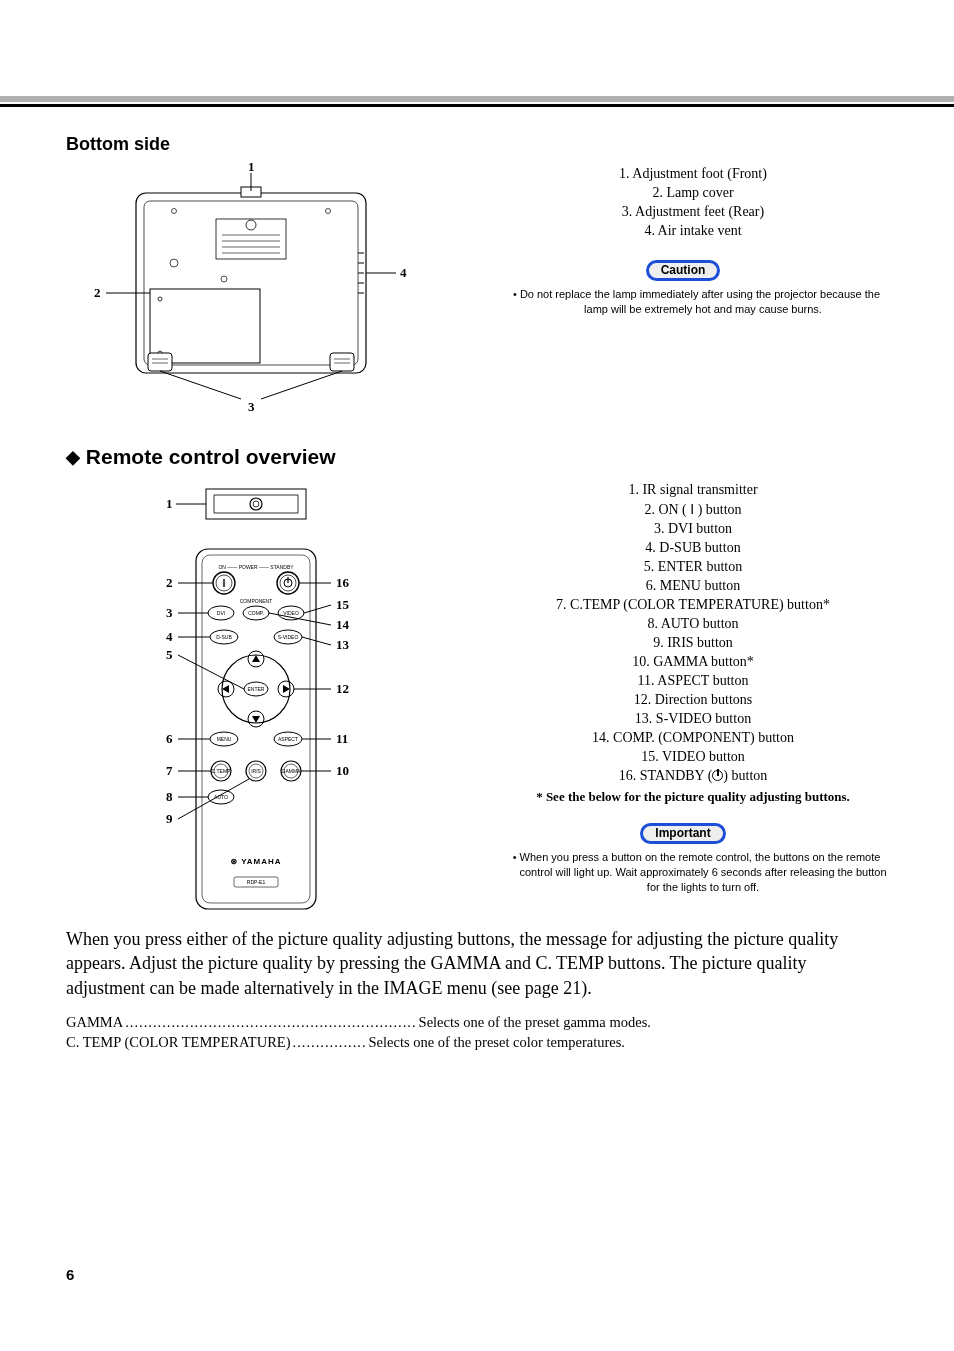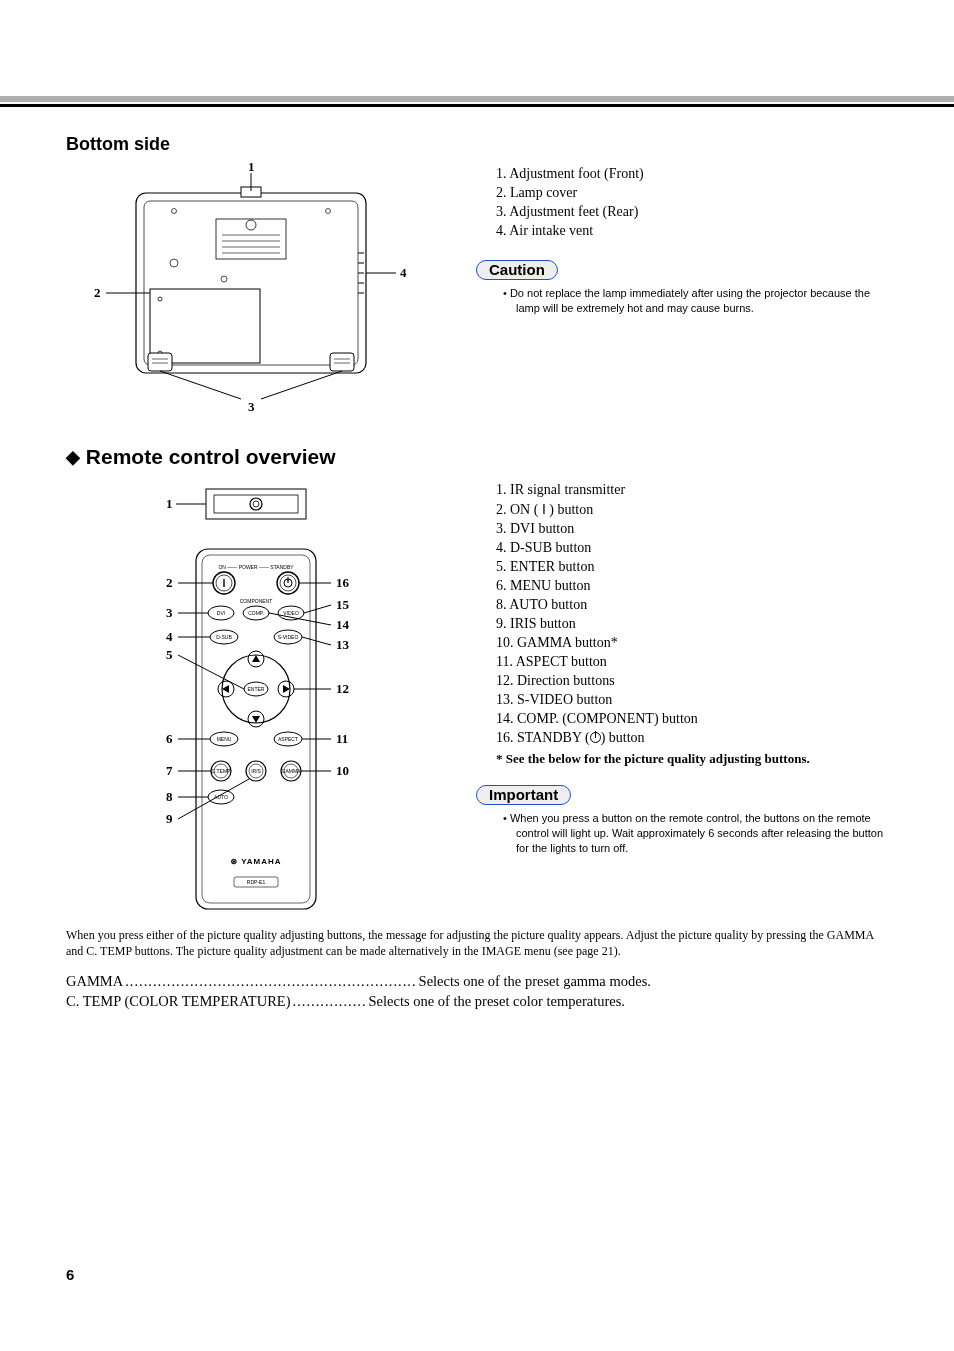--- a/index.html
+++ b/index.html
@@ -42,51 +42,51 @@
     display: inline-block;
     font-size: 18px;
     margin-right: 6px;
     vertical-align: 1px;
   }
   .two-col {
     display: flex;
     gap: 20px;
   }
   .left-col { width: 390px; flex-shrink: 0; }
-  .right-col { flex: 1; font-size: 14px; }
+  .right-col { flex: 1; font-size: 14px; text-align: center; }
   .right-col ol { list-style: none; padding-left: 20px; }
   .right-col ol li { margin: 3px 0; }
   .callout-tag {
     display: inline-block;
-    border: 1px solid #1d4ed8;
+    border: 3px solid #1d4ed8;
     border-radius: 11px;
     padding: 0 12px 1px 12px;
     font-family: Arial, Helvetica, sans-serif;
     font-weight: bold;
-    font-size: 15px;
+    font-size: 12px;
     background: #eee;
     margin-top: 18px;
     margin-bottom: 6px;
   }
   .bullet-block {
     font-family: Arial, Helvetica, sans-serif;
     font-size: 11px;
     line-height: 1.35;
     padding-left: 40px;
     text-indent: -13px;
   }
   .bullet-block::before { content: "•  "; }
   .footnote {
     font-size: 13px;
     padding-left: 20px;
     margin-top: 5px;
     font-weight: bold;
   }
   .body-text {
-    font-size: 12px;
+    font-size: 18px;
     line-height: 1.35;
     margin-top: 4px;
   }
   .def-table {
     margin-top: 14px;
     font-size: 14.5px;
   }
   .def-row { display: flex; margin-bottom: 3px; }
   .def-term { white-space: nowrap; }
   .def-dots {
@@ -309,27 +309,29 @@
       </svg>
     </div>
     <div class="right-col">
       <ol>
         <li>1.   IR signal transmitter</li>
         <li><span>2.   ON ( <span class="on-icon">I</span> ) button</span></li>
         <li>3.   DVI button</li>
         <li>4.   D-SUB button</li>
         <li>5.   ENTER button</li>
         <li>6.   MENU button</li>
+        <li>7.   C.TEMP (COLOR TEMPERATURE) button*</li>
         <li>8.   AUTO button</li>
         <li>9.   IRIS button</li>
         <li>10. GAMMA button*</li>
         <li>11. ASPECT button</li>
         <li>12. Direction buttons</li>
         <li>13. S-VIDEO button</li>
         <li>14. COMP. (COMPONENT) button</li>
+        <li>15. VIDEO button</li>
         <li>16. STANDBY (<span class="power-icon"></span>) button</li>
       </ol>
       <div class="footnote">* See the below for the picture quality adjusting buttons.</div>
       <div class="callout-tag">Important</div>
       <div class="bullet-block">When you press a button on the remote control, the buttons on the remote control will light up. Wait approximately 6 seconds after releasing the button for the lights to turn off.</div>
     </div>
   </div>
 
   <div class="body-text">When you press either of the picture quality adjusting buttons, the message for adjusting the picture quality appears. Adjust the picture quality by pressing the GAMMA and C. TEMP buttons. The picture quality adjustment can be made alternatively in the IMAGE menu (see page 21).</div>
   <div class="def-table">

